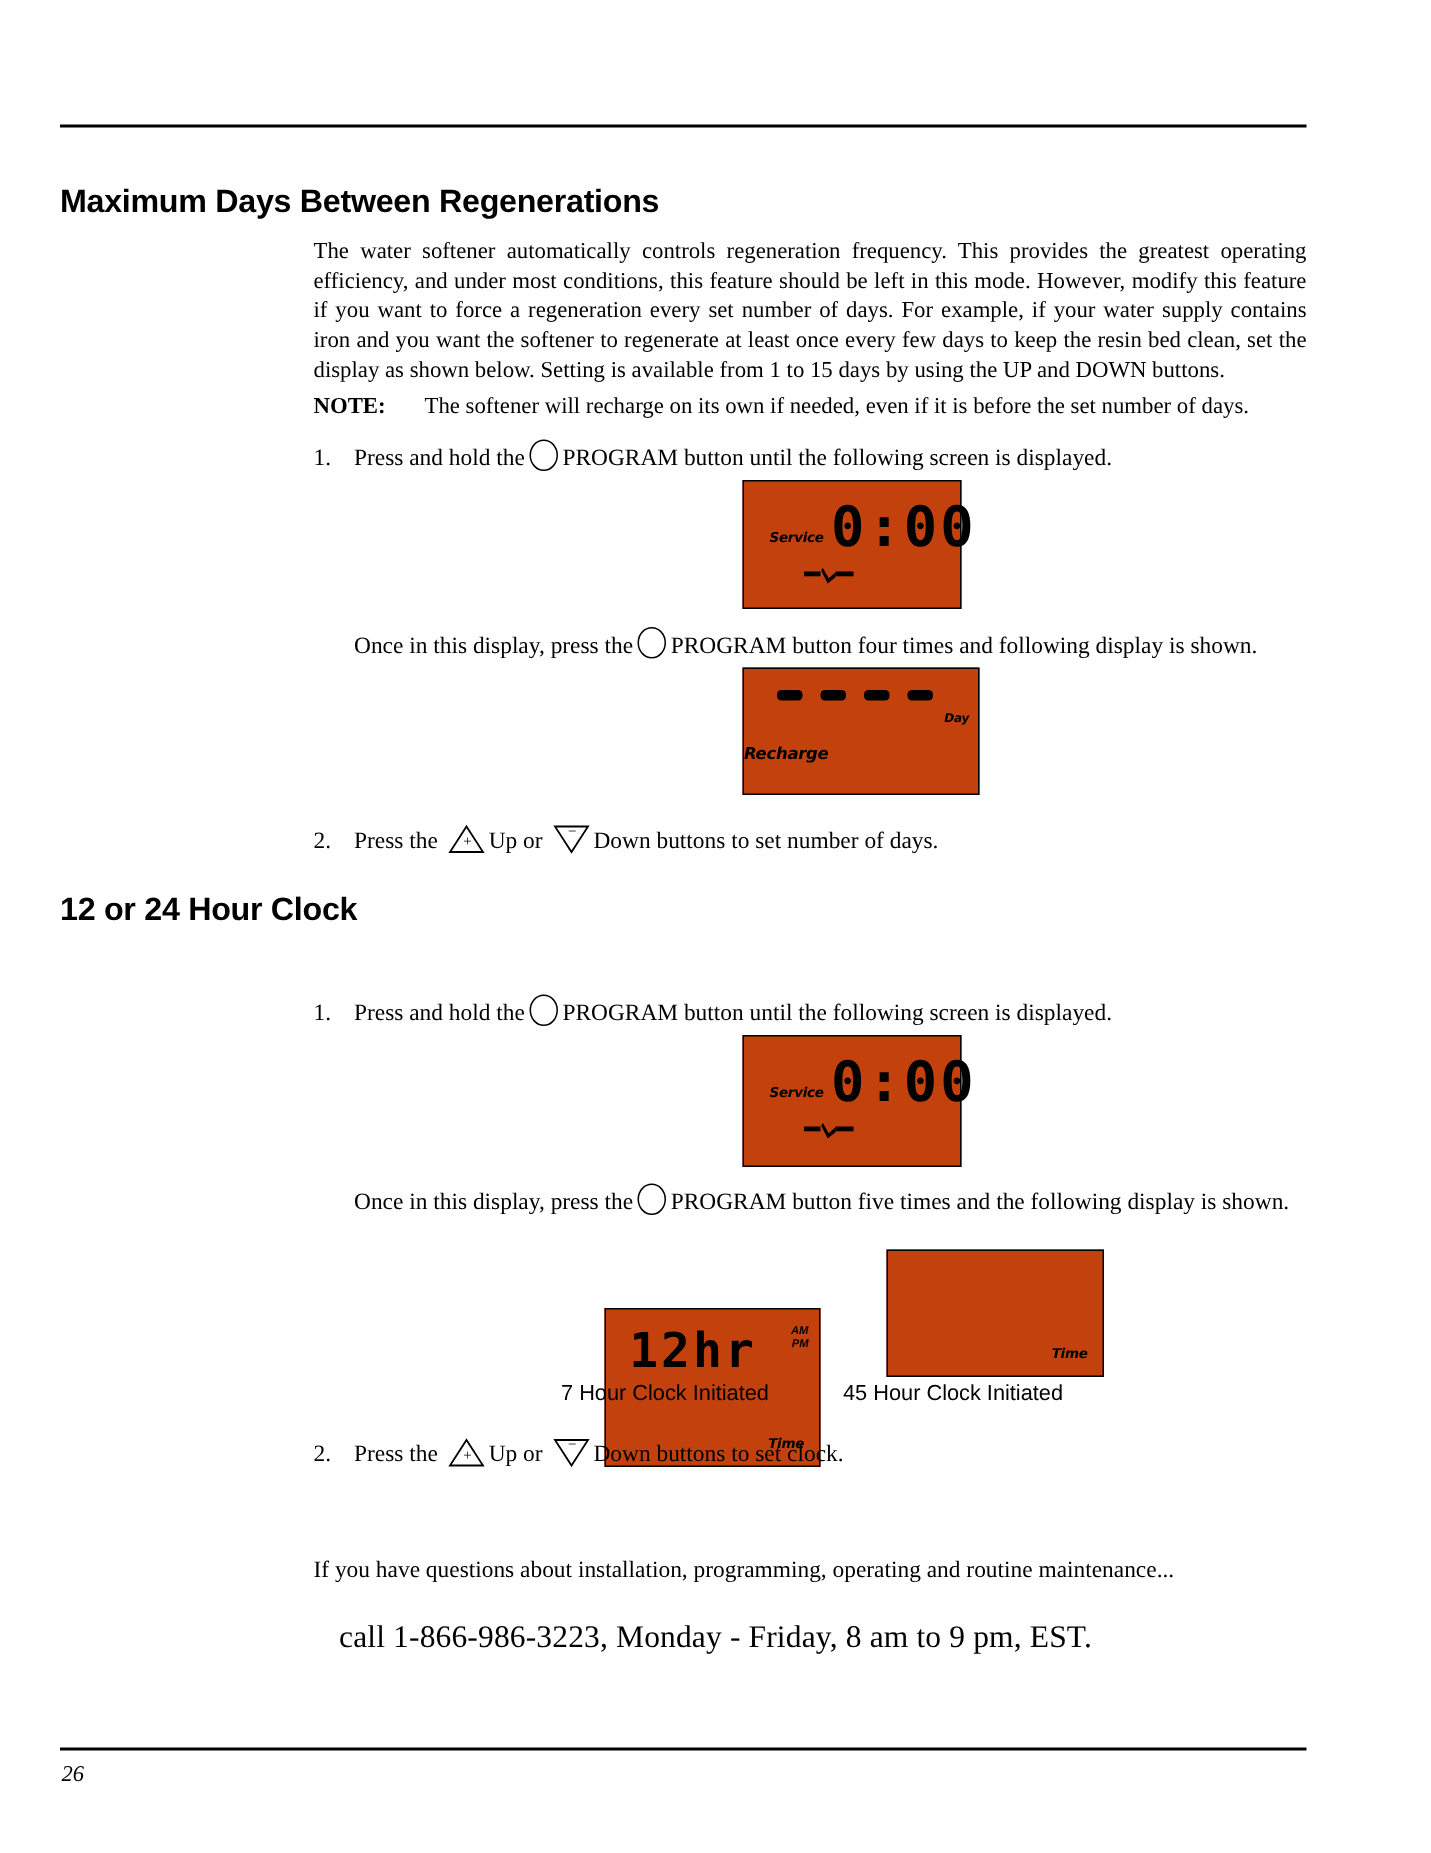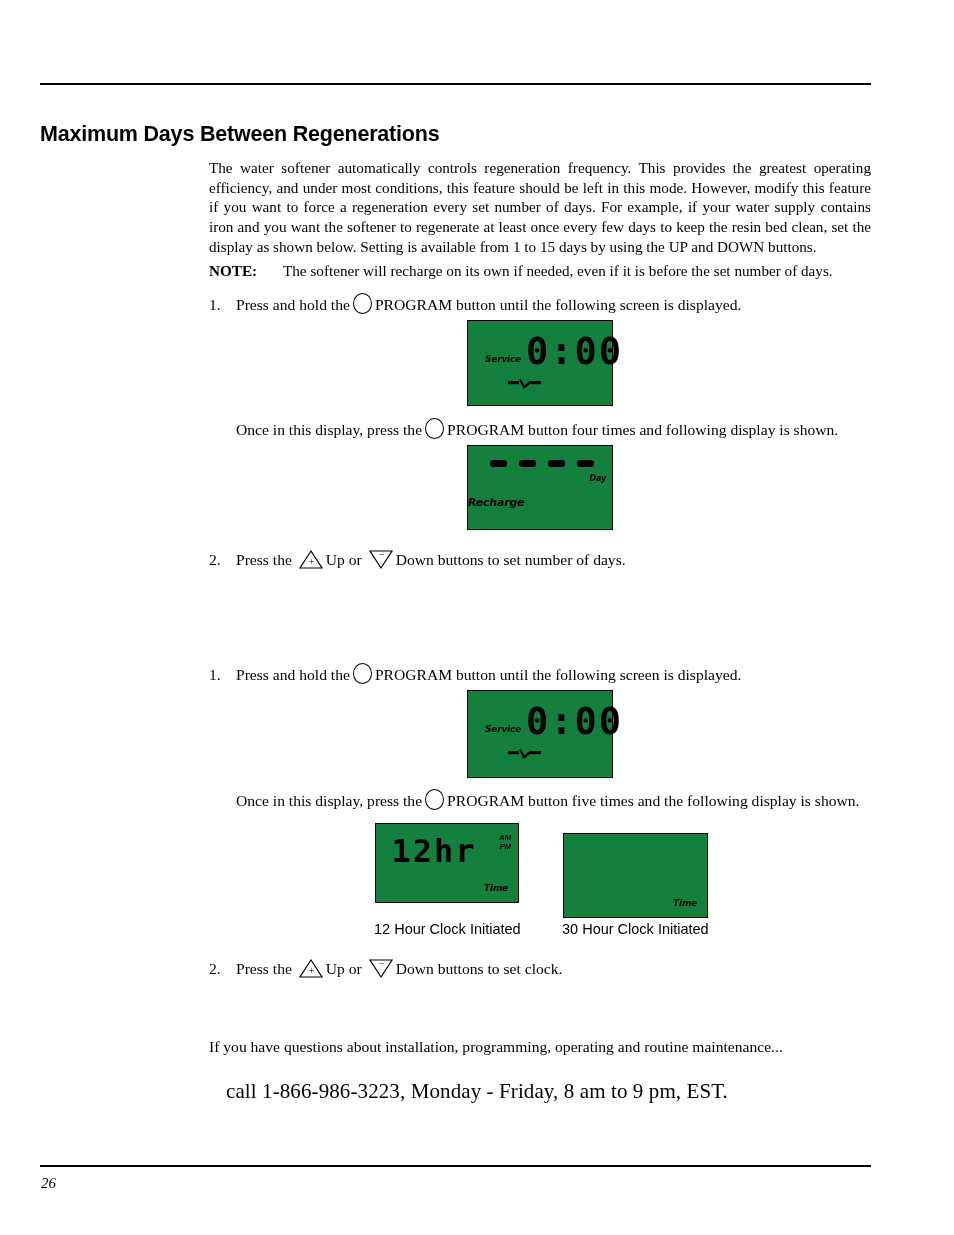--- a/index.html
+++ b/index.html
@@ -138,27 +138,28 @@
     font-size: 10px;
     line-height: 1;
   }
   .tri-up .tri-sign   { left: 11px; top: 9px; }
   .tri-down .tri-sign { left: 11px; top: 2px; }
 
   
   .lcd {
     position: absolute;
     border: 1.6px solid #000;
-    background: #15803d;
+    background: #c2410c;
     box-sizing: border-box;
+    margin-left: 28px;
   }
   .lcd-service-1 { left: 467px; top: 320px;  width: 146px; height: 86px; }
-  .lcd-recharge  { left: 467px; top: 445px;  width: 146px; height: 85px; }
+  .lcd-recharge  { left: 467px; top: 445px;  width: 158px; height: 85px; }
   .lcd-service-2 { left: 467px; top: 690px;  width: 146px; height: 88px; }
-  .lcd-12hr      { left: 375px; top: 823px;  width: 144px; height: 80px; }
+  .lcd-12hr      { left: 375px; top: 872px;  width: 144px; height: 106px; }
   .lcd-24hr      { left: 563px; top: 833px;  width: 145px; height: 85px; }
 
   
   .seg {
     font-family: "DejaVu Sans Mono", monospace;
     font-weight: bold;
     letter-spacing: 2px;
   }
 
   .lcd-label-italic {
@@ -330,20 +331,21 @@
       <span class="tri-sign">+</span>
     </span><span>Up or</span>
     <span class="tri-btn tri-down">
       <svg width="26" height="23" viewBox="0 0 26 23">
         <path d="M2 3 L24 3 L13 20 Z" fill="none" stroke="#000" stroke-width="1.2"></path>
       </svg>
       <span class="tri-sign">−</span>
     </span><span>Down buttons to set number of days.</span>
   </div>
 
+  <h1 class="section-heading" id="heading-clock">12 or 24 Hour Clock</h1>
 
 
   <div class="step" id="step1-clock">
     <span class="step-num">1.</span><span>Press and hold the</span><span class="prog-circle"></span><span>PROGRAM button until  the following screen is displayed.</span>
   </div>
 
   <div class="lcd lcd-service-2">
     <span class="lcd-label-italic svc-word">Service</span>
     <span class="seg svc-digits">0:00</span>
     <span class="svc-flow">
@@ -365,22 +367,22 @@
       <span>AM</span><br>
       <span>PM</span>
     </span>
     <span class="lcd-label-italic time-word">Time</span>
   </div>
 
   <div class="lcd lcd-24hr">
     <span class="lcd-label-italic time-word">Time</span>
   </div>
 
-  <div class="lcd-caption" id="caption-12">12 Hour Clock Initiated</div>
-  <div class="lcd-caption" id="caption-24">30 Hour Clock Initiated</div>
+  <div class="lcd-caption" id="caption-12">7 Hour Clock Initiated</div>
+  <div class="lcd-caption" id="caption-24">45 Hour Clock Initiated</div>
 
   <div class="step" id="step2-clock">
     <span class="step-num">2.</span><span>Press the</span>
     <span class="tri-btn tri-up">
       <svg width="26" height="23" viewBox="0 0 26 23">
         <path d="M13 3 L24 20 L2 20 Z" fill="none" stroke="#000" stroke-width="1.2"></path>
       </svg>
       <span class="tri-sign">+</span>
     </span><span>Up or</span>
     <span class="tri-btn tri-down">

